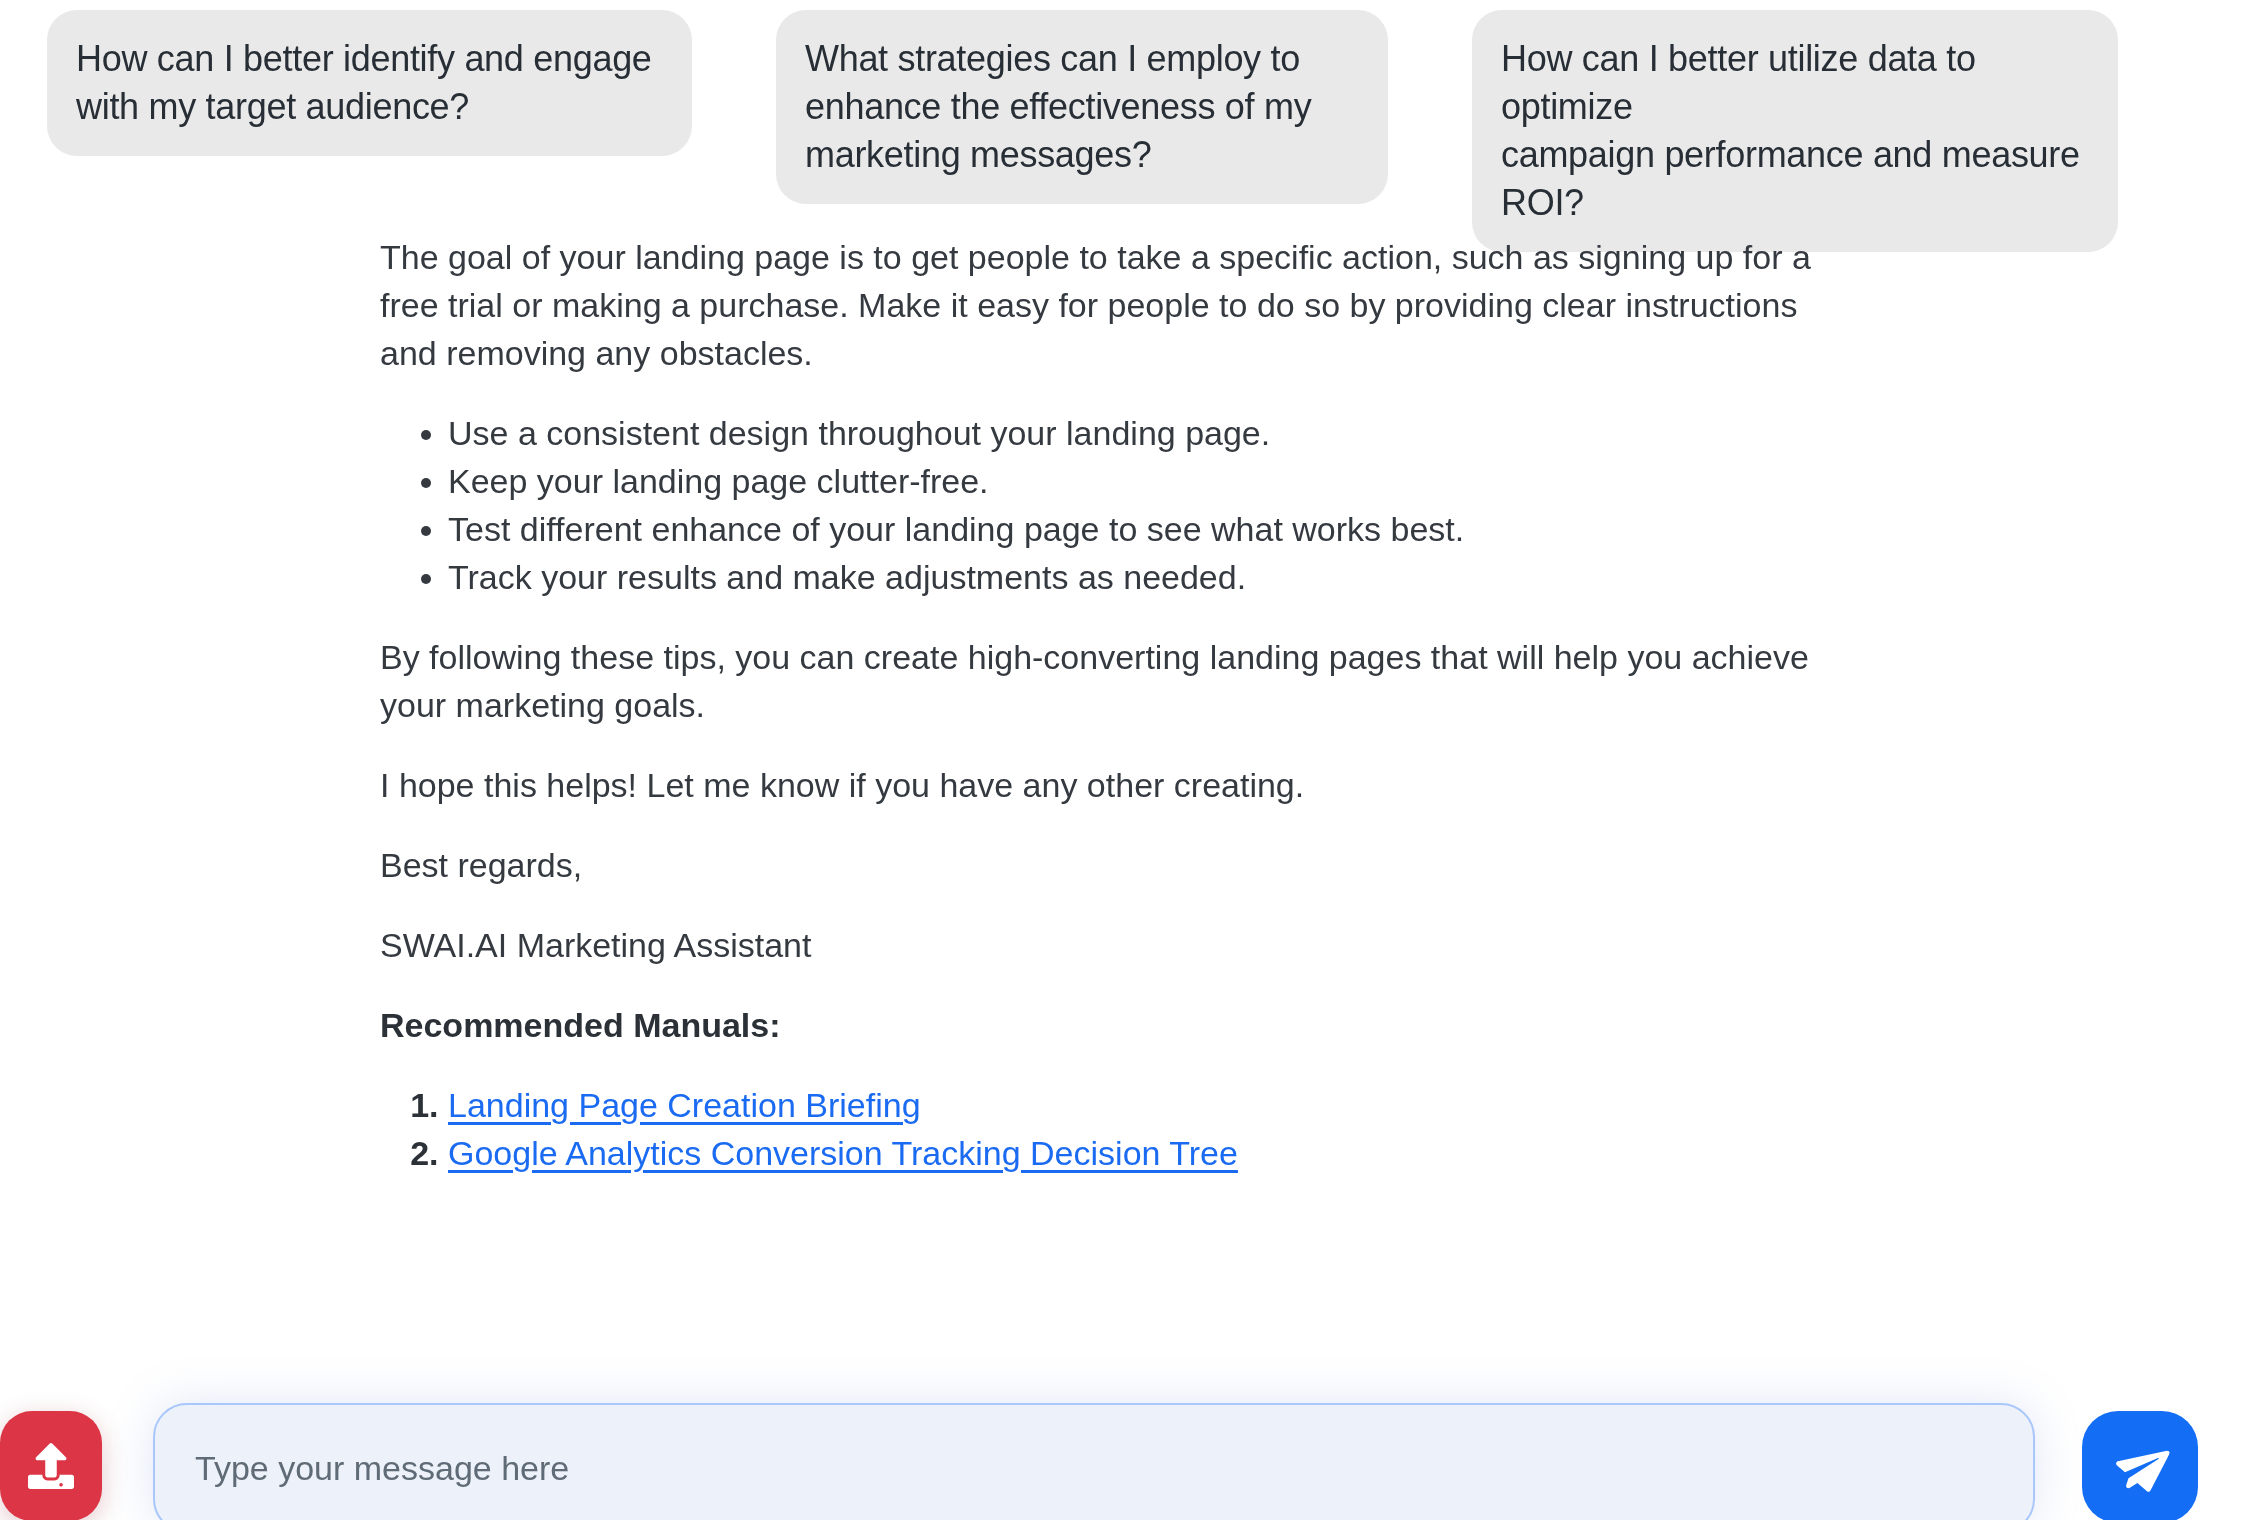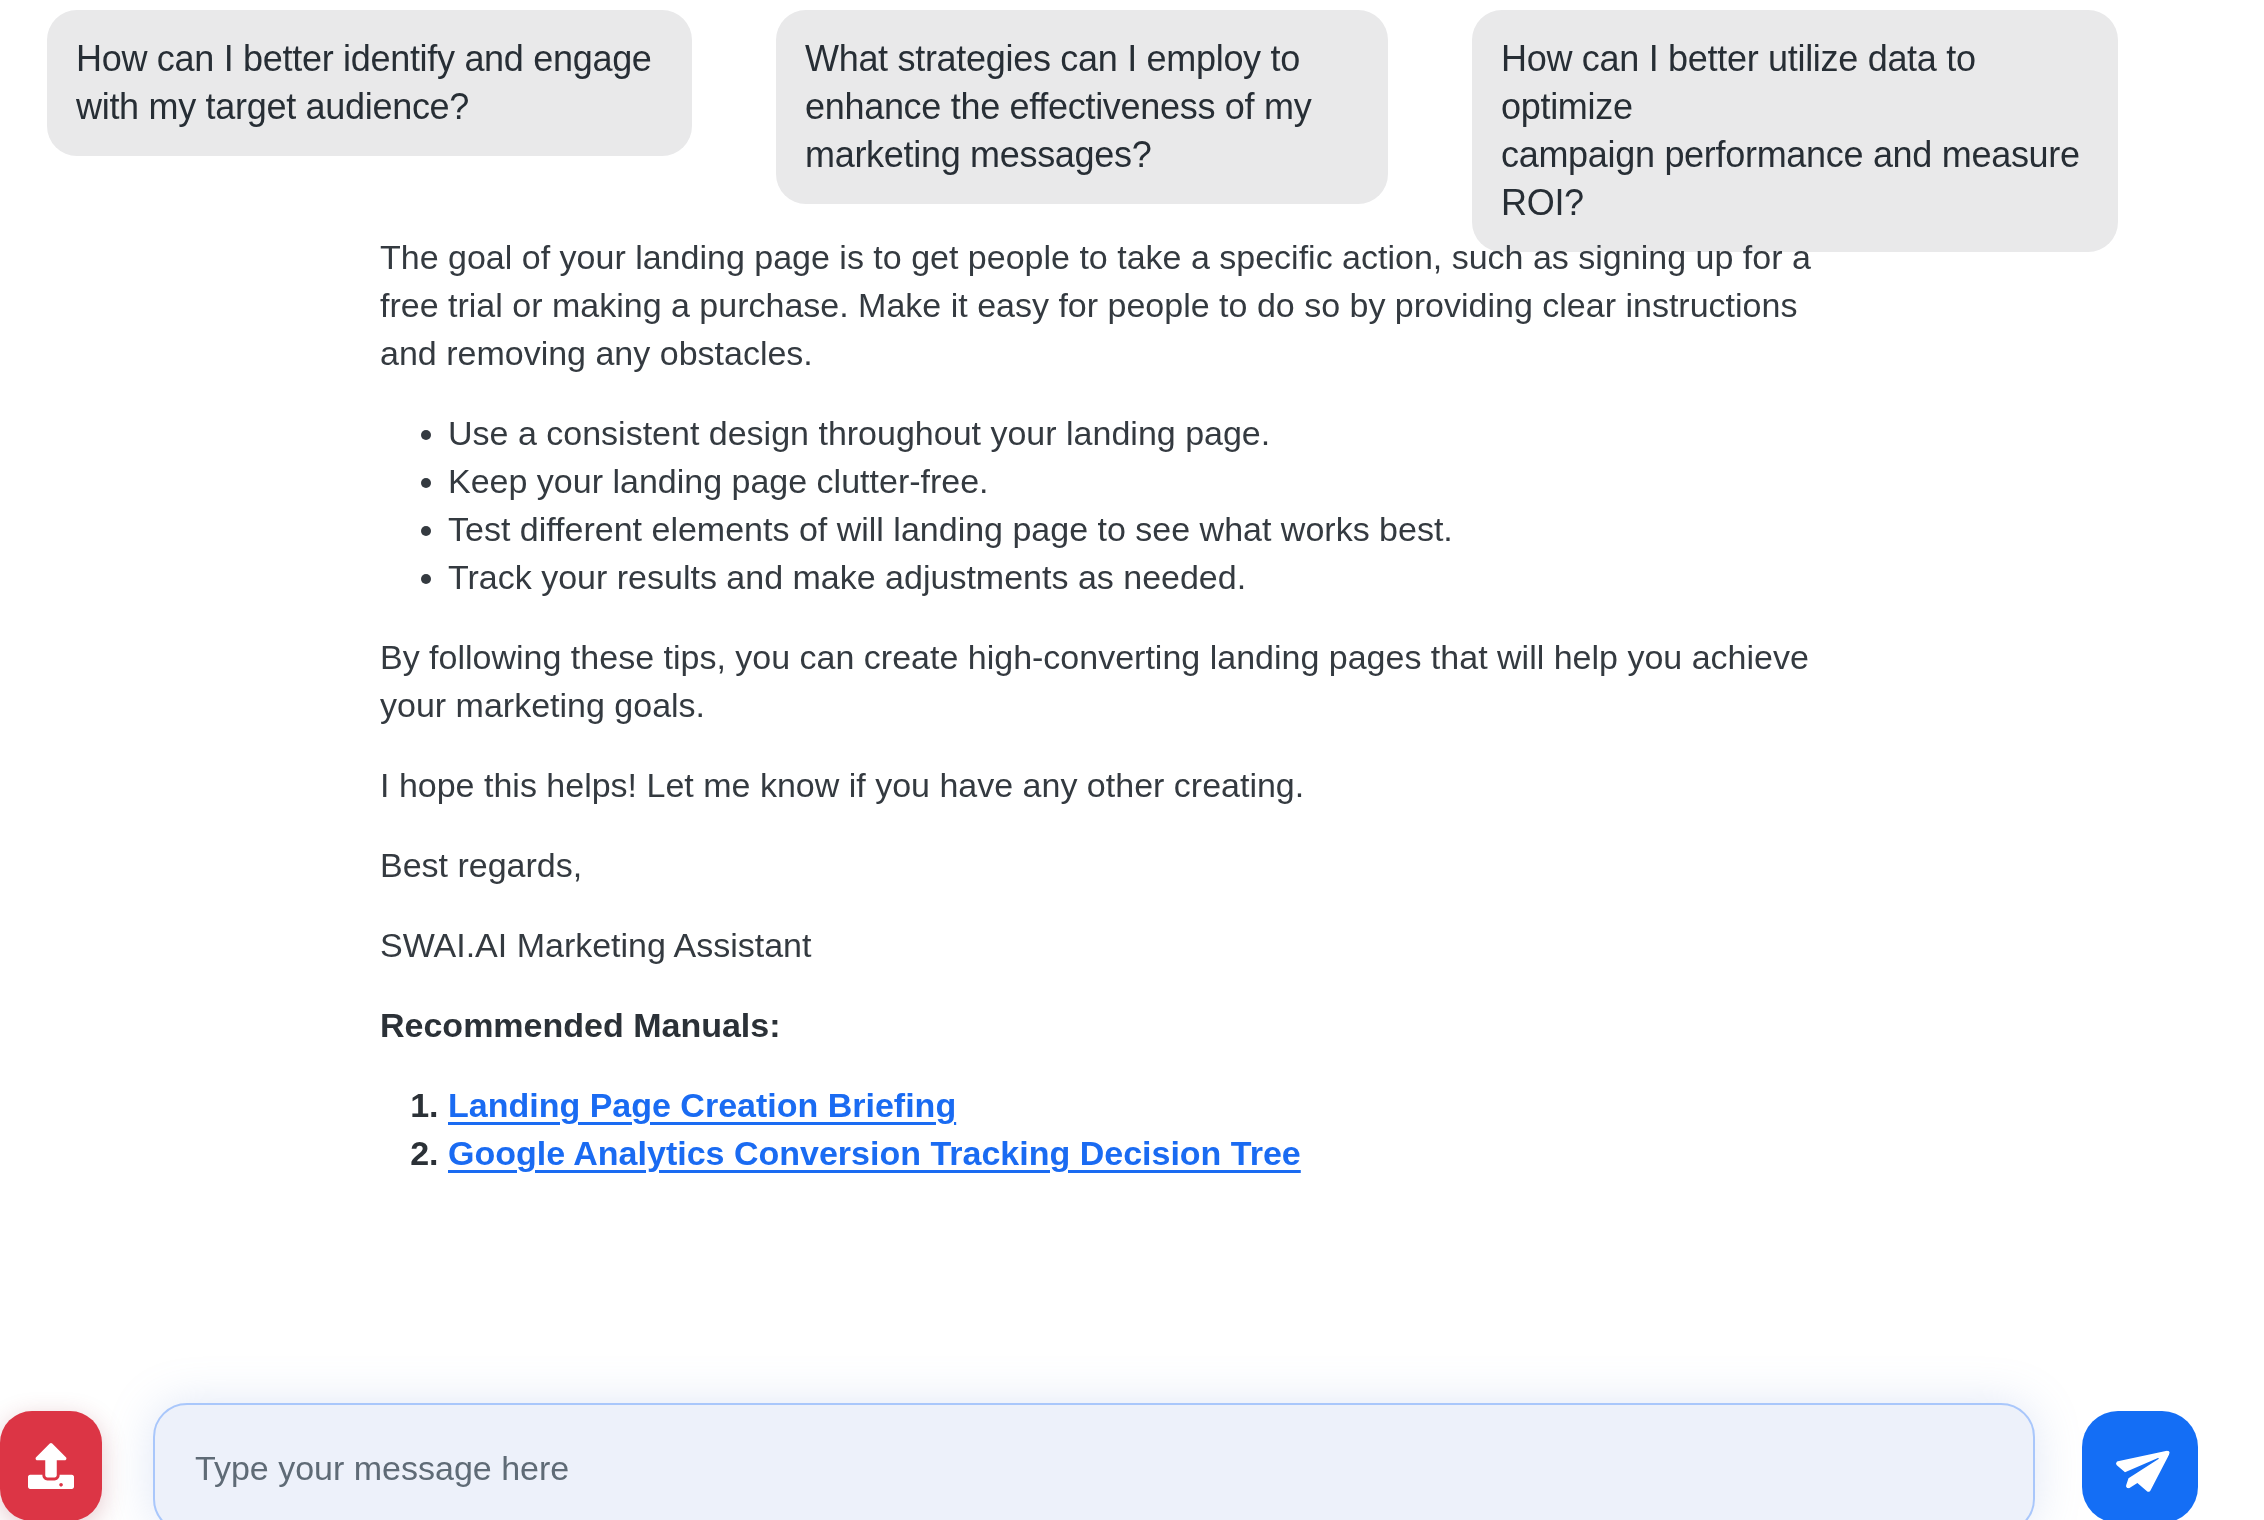--- a/index.html
+++ b/index.html
@@ -71,21 +71,21 @@
     margin: 0;
     padding-left: 68px;
   }
   .message ol.manuals li {
     line-height: 48px;
     color: #2b3137;
     font-weight: 700;
   }
   .message a {
     color: var(--link);
-    font-weight: 700;
+    font-weight: 400;
     text-decoration: underline;
     text-decoration-thickness: 3px;
     text-underline-offset: 5px;
     cursor: pointer;
   }
 
   
   .composer {
     position: absolute;
     left: 0;
@@ -159,21 +159,21 @@
   <div class="chip c3">How can I better utilize data to optimize
 campaign performance and measure
 ROI?</div>
 </div>
 
 <div class="message">
   <p>The goal of your landing page is to get people to take a specific action, such as signing up for a free trial or making a purchase. Make it easy for people to do so by providing clear instructions and removing any obstacles.</p>
   <ul class="tips">
     <li>Use a consistent design throughout your landing page.</li>
     <li>Keep your landing page clutter-free.</li>
-    <li>Test different elements of will landing page to see what works best.</li>
+    <li>Test different enhance of your landing page to see what works best.</li>
     <li>Track your results and make adjustments as needed.</li>
   </ul>
   <p>By following these tips, you can create high-converting landing pages that will help you achieve your marketing goals.</p>
   <p>I hope this helps! Let me know if you have any other creating.</p>
   <p>Best regards,</p>
   <p>SWAI.AI Marketing Assistant</p>
   <p class="bold">Recommended Manuals:</p>
   <ol class="manuals">
     <li>
       <a href="#">Landing Page Creation Briefing</a>

